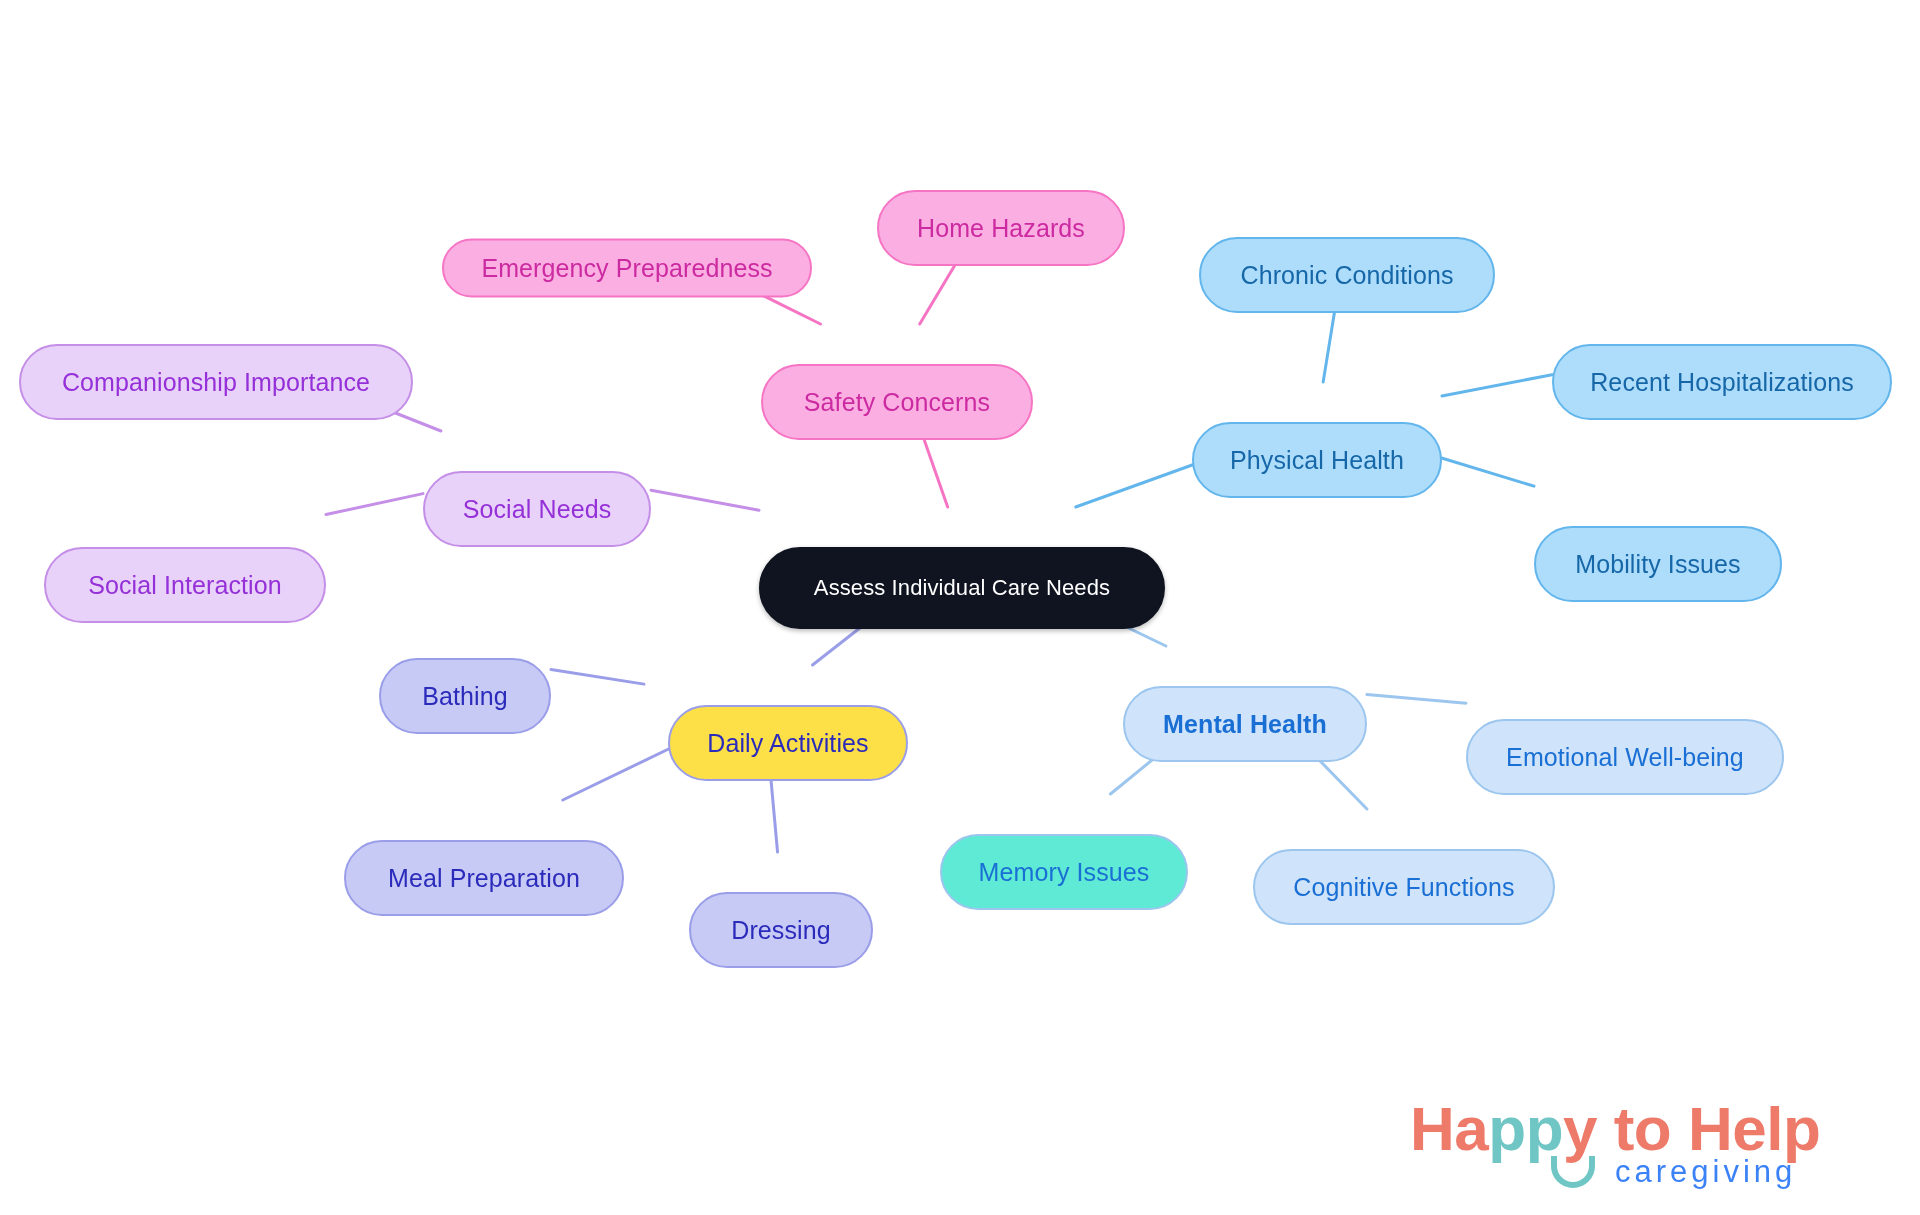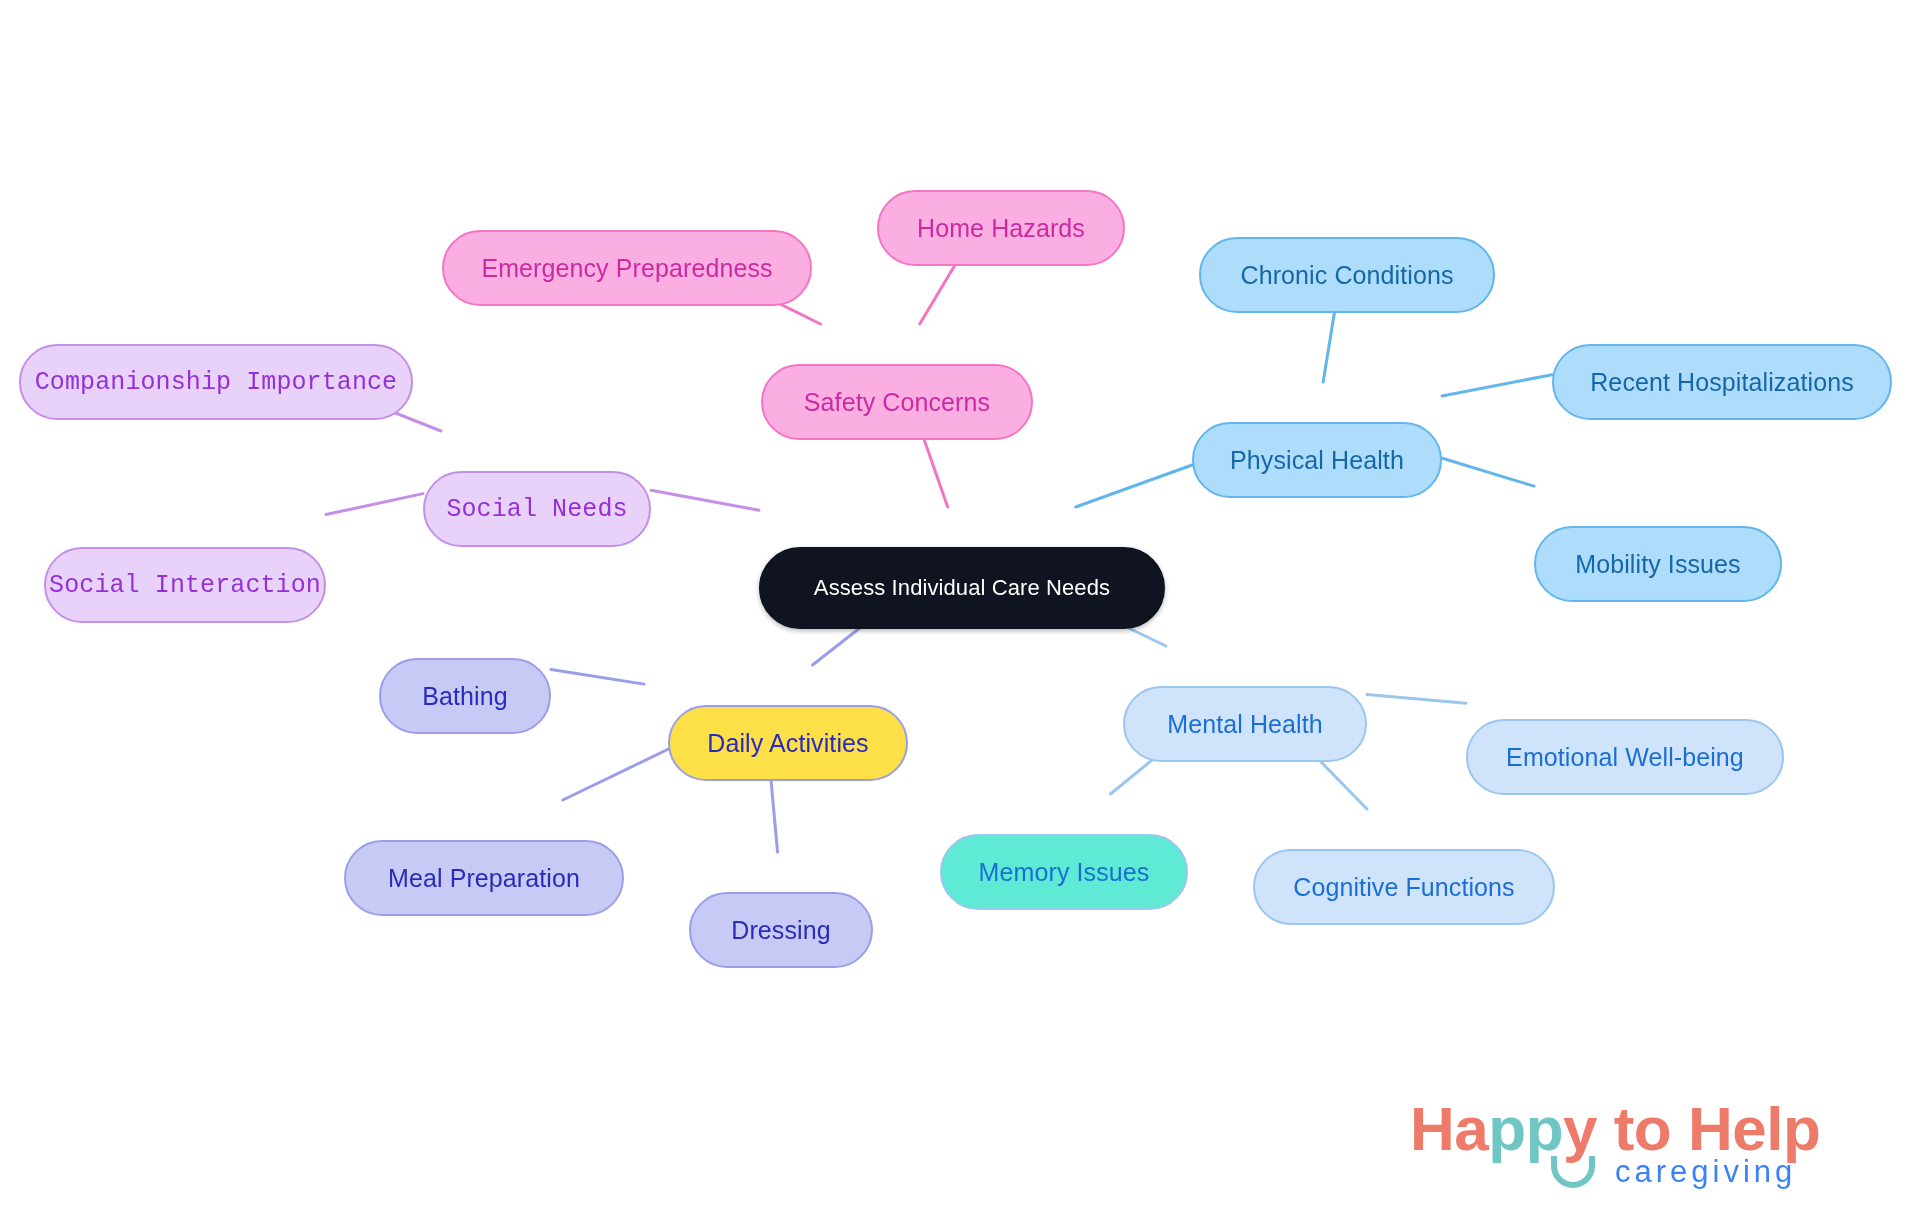--- a/index.html
+++ b/index.html
@@ -52,21 +52,21 @@
     padding: 0 34px;
     box-shadow: 0 2px 5px rgba(0,0,0,0.28);
   }
   .node-branch, .node-leaf {
     font-size: 25px;
     padding: 0 30px;
   }
   .t-blue       { background:#aedcfb; border-color:#63b6ec; color:#1667a8; }
   .t-lightblue  { background:#cfe3fb; border-color:#9cc6ee; color:#1a6fd4; }
   .t-pink       { background:#fbaee2; border-color:#f575c4; color:#cc2aa0; }
-  .t-purple     { background:#e8d2f9; border-color:#c58fe8; color:#9530d8;font-family:Liberation Mono, monospace; }
+  .t-purple     { background:#e8d2f9; border-color:#c58fe8; color:#9530d8; }
   .t-periwinkle { background:#c8caf6; border-color:#9a9ee8; color:#2b2bbb; }
 
   #logo {
     position: absolute;
     left: 1410px;
     top: 1098px;
     width: 470px;
     height: 96px;
   }
   #logo .logo-wordmark {
@@ -128,21 +128,21 @@
     </div>
     <div class="node node-leaf t-blue" style="left: 1347px; top: 235px; width: 296px; height: 76px; background: rgb(174, 220, 251); border-color: rgb(99, 182, 236); color: rgb(22, 103, 168);">
       <span>Chronic Conditions</span>
     </div>
     <div class="node node-leaf t-blue" style="left: 1722px; top: 342px; width: 340px; height: 76px; background: rgb(174, 220, 251); border-color: rgb(99, 182, 236); color: rgb(22, 103, 168);">
       <span>Recent Hospitalizations</span>
     </div>
     <div class="node node-leaf t-blue" style="left: 1658px; top: 524px; width: 248px; height: 76px; background: rgb(174, 220, 251); border-color: rgb(99, 182, 236); color: rgb(22, 103, 168);">
       <span>Mobility Issues</span>
     </div>
-    <div class="node node-branch t-lightblue" style="left: 1245px; top: 684px; width: 244px; height: 76px; background: rgb(207, 227, 251); border-color: rgb(156, 198, 238); color: rgb(26, 111, 212);">
+    <div class="node node-branch t-lightblue" style="left: 1245px; top: 684px; width: 244px; height: 76px; background: rgb(207, 227, 251); border-color: rgb(156, 198, 238); color: rgb(26, 111, 212); font-weight: bold;">
       <span>Mental Health</span>
     </div>
     <div class="node node-leaf t-lightblue" style="left: 1625px; top: 717px; width: 318px; height: 76px; background: rgb(207, 227, 251); border-color: rgb(156, 198, 238); color: rgb(26, 111, 212);">
       <span>Emotional Well-being</span>
     </div>
     <div class="node node-leaf t-lightblue" style="left: 1064px; top: 832px; width: 248px; height: 76px; background: #5eead4; border-color: rgb(156, 198, 238); color: rgb(26, 111, 212);">
       <span>Memory Issues</span>
     </div>
     <div class="node node-leaf t-lightblue" style="left: 1404px; top: 847px; width: 302px; height: 76px; background: rgb(207, 227, 251); border-color: rgb(156, 198, 238); color: rgb(26, 111, 212);">
       <span>Cognitive Functions</span>
@@ -164,21 +164,21 @@
     </div>
     <div class="node node-leaf t-purple" style="left: 216px; top: 342px; width: 394px; height: 76px; background: rgb(232, 210, 249); border-color: rgb(197, 143, 232); color: rgb(149, 48, 216);">
       <span>Companionship Importance</span>
     </div>
     <div class="node node-leaf t-purple" style="left: 185px; top: 545px; width: 282px; height: 76px; background: rgb(232, 210, 249); border-color: rgb(197, 143, 232); color: rgb(149, 48, 216);">
       <span>Social Interaction</span>
     </div>
     <div class="node node-branch t-pink" style="left: 897px; top: 362px; width: 272px; height: 76px; background: rgb(251, 174, 226); border-color: rgb(245, 117, 196); color: rgb(204, 42, 160);">
       <span>Safety Concerns</span>
     </div>
-    <div class="node node-leaf t-pink" style="left: 627px; top: 228px; width: 370px; height: 76px; background: rgb(251, 174, 226); border-color: rgb(245, 117, 196); color: rgb(204, 42, 160);">
+    <div class="node node-leaf t-pink" style="left: 627px; top: 228px; width: 370px; height: 59px; background: rgb(251, 174, 226); border-color: rgb(245, 117, 196); color: rgb(204, 42, 160);">
       <span>Emergency Preparedness</span>
     </div>
     <div class="node node-leaf t-pink" style="left: 1001px; top: 188px; width: 248px; height: 76px; background: rgb(251, 174, 226); border-color: rgb(245, 117, 196); color: rgb(204, 42, 160);">
       <span>Home Hazards</span>
     </div>
   </div>
 
 <div id="logo">
   <div class="logo-wordmark"><span style="color: rgb(238, 122, 106);">Ha</span><span style="color: rgb(111, 198, 196);">pp</span><span style="color: rgb(238, 122, 106);">y</span><span style="color: rgb(238, 122, 106);"> to Help</span></div>
   <svg class="smile" viewBox="0 0 48 34" xmlns="http://www.w3.org/2000/svg">

